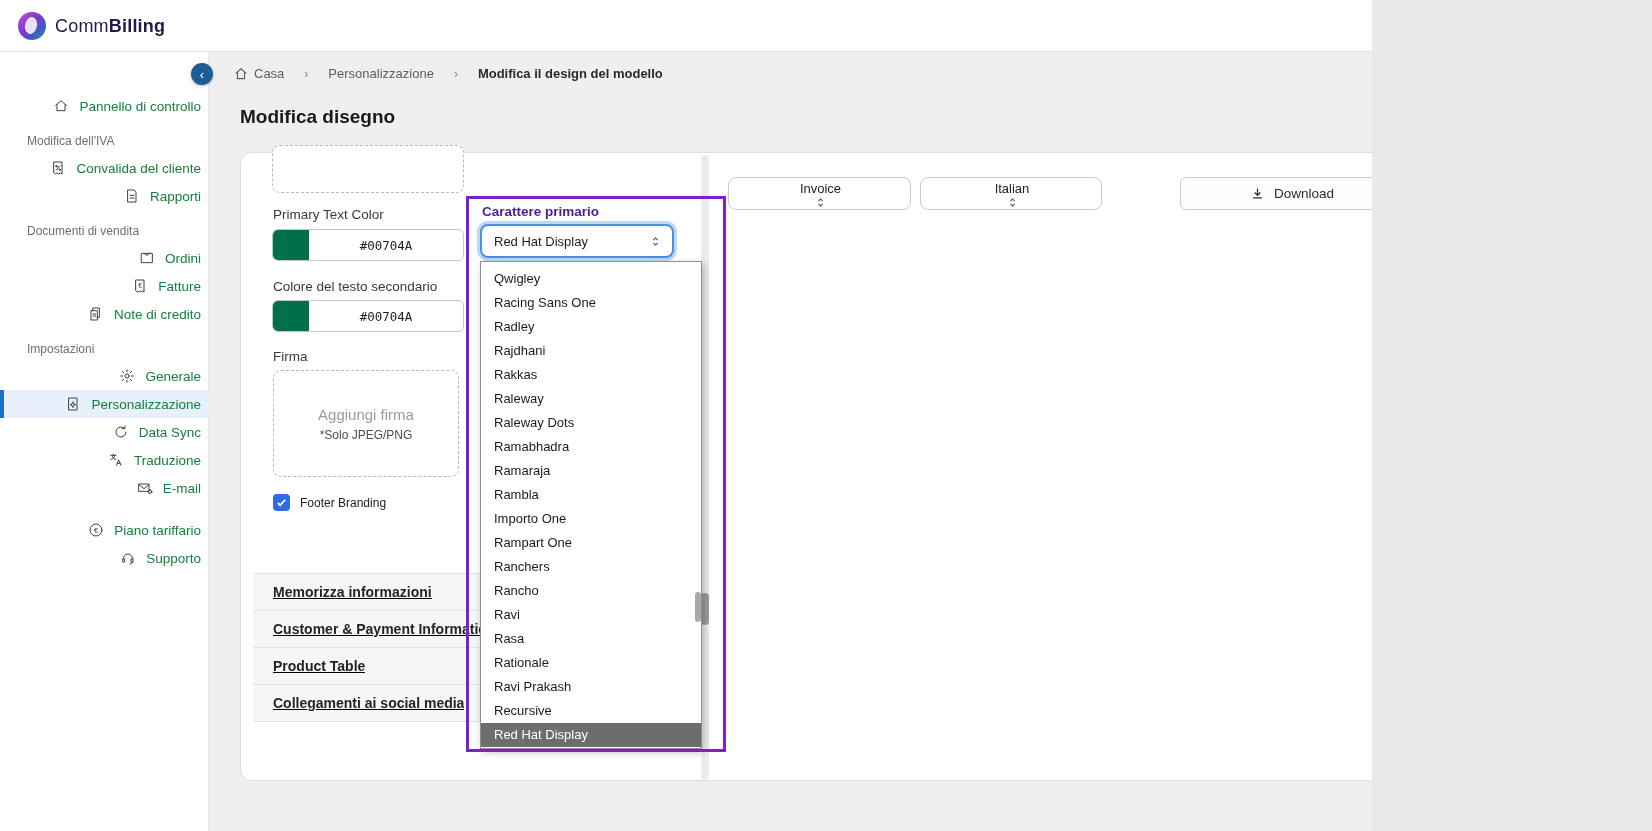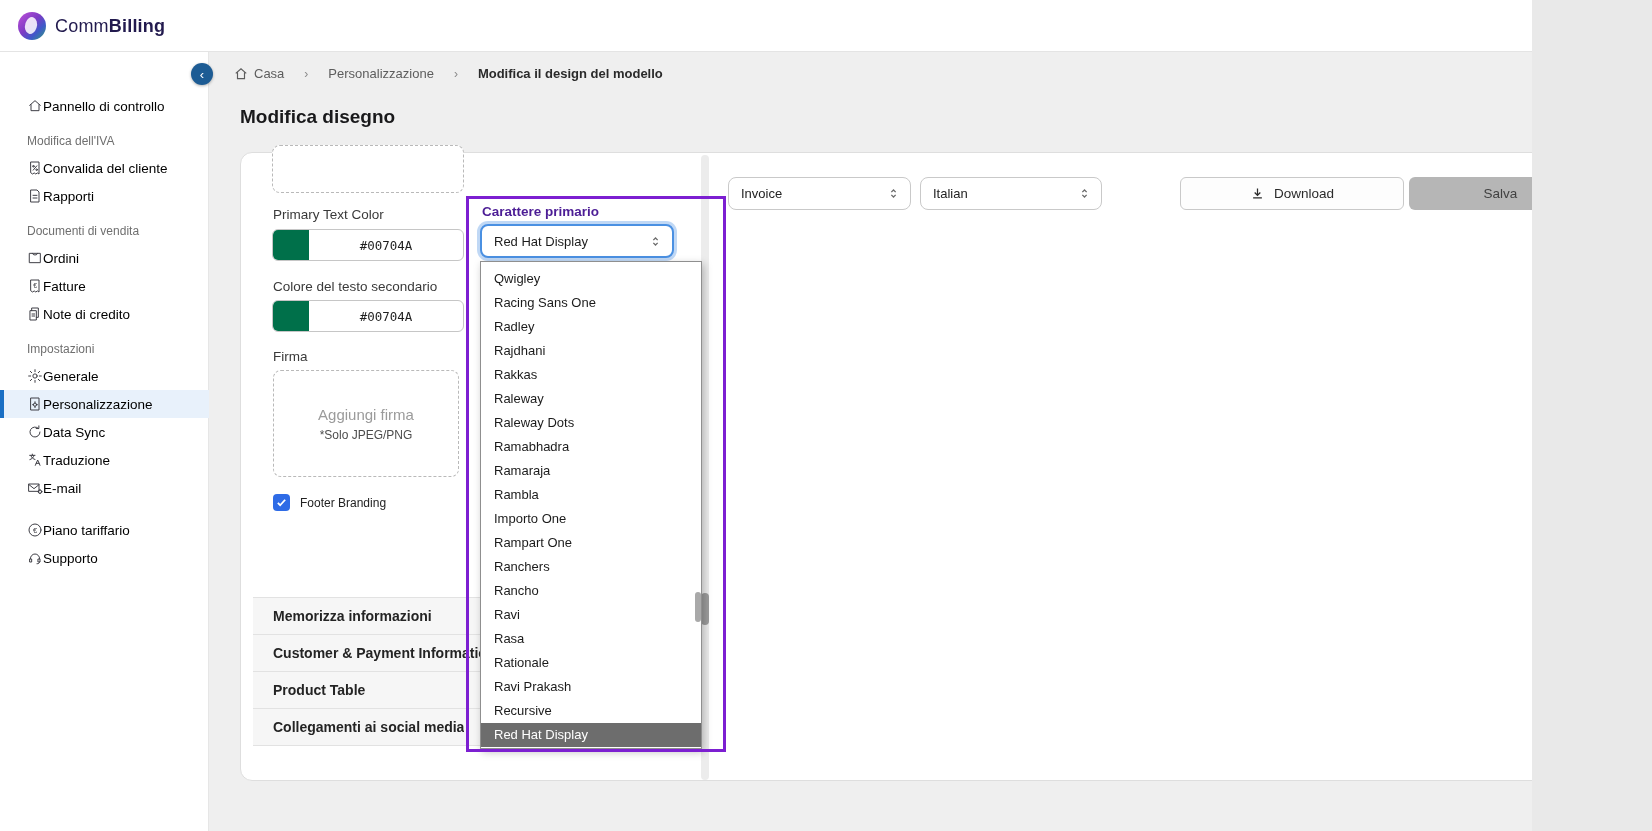--- a/index.html
+++ b/index.html
@@ -1,36 +1,36 @@
 <!DOCTYPE html>
 <html><head>
 <meta charset="utf-8">
 <style>
   * { margin:0; padding:0; box-sizing:border-box; }
   html,body { background:#e9e9e9; }
   body { font-family:"Liberation Sans", sans-serif; }
-  #app { position:relative; width:1532px; height:831px; background:#efefef; overflow:hidden; }
+  #app { position:relative; width:1372px; height:831px; background:#efefef; overflow:hidden; }
 
   
   .topbar { position:absolute; left:0; top:0; width:1652px; height:52px; background:#fff; border-bottom:1px solid #e4e4e4; z-index:6; }
   .brand { position:absolute; left:18px; top:12px; display:flex; align-items:center; gap:9px; }
   .brand-logo { width:28px; height:28px; border-radius:50%; background:linear-gradient(135deg,#b14bd4 10%,#7d3bc4 45%,#3f59c9 70%,#2f9e77 100%); position:relative; }
   .brand-logo::after { content:""; position:absolute; left:7px; top:5px; width:12px; height:17px; border-radius:50% 60% 50% 60%; background:rgba(255,255,255,.85); transform:rotate(18deg); }
   .brand-text { font-size:18px; color:#221a4e; letter-spacing:.2px; }
   .brand-text b { font-weight:800; }
   .topbar-icons { position:absolute; right:16px; top:0; height:52px; display:flex; align-items:center; gap:30px; color:#4b4b4b; }
   .heart { font-size:19px; }
   .kebab { font-size:18px; font-weight:bold; letter-spacing:0; }
 
   
   .sidebar { position:absolute; left:0; top:52px; width:209px; height:779px; background:#fff; border-right:1px solid #e6e6e6; z-index:5; }
   .collapse-btn { position:absolute; left:191px; top:63px; width:22px; height:22px; border-radius:50%; background:#1d5c94; color:#fff; font-size:13px; display:flex; align-items:center; justify-content:center; z-index:7; box-shadow:0 1px 3px rgba(0,0,0,.3); cursor:pointer; }
   .side-list { position:absolute; left:0; top:40px; width:209px; }
   .side-group-label { padding:14px 0 6px 27px; font-size:12px; color:#6f6f6f; }
-  .side-item { position:relative; display:flex; align-items:center; gap:0; padding:6px 8px 6px 27px; font-size:13.5px; color:#000000; cursor:pointer; }
+  .side-item { position:relative; display:flex; align-items:center; gap:10px; padding:6px 8px 6px 27px; font-size:13.5px; color:#15803d; cursor:pointer;justify-content:flex-end; }
   .side-item svg { flex:0 0 auto; }
   .side-item.active { background:#e8f1fb; }
   .side-item.active::before { content:""; position:absolute; left:0; top:0; bottom:0; width:4px; background:#1a6fc4; }
   .side-item .lbl { white-space:nowrap; }
   .gap-block { height:14px; }
 
   
   .breadcrumb { position:absolute; left:234px; top:66px; display:flex; align-items:center; gap:20px; font-size:13px; color:#5d5d5d; z-index:2; }
   .breadcrumb .sep { color:#8a8a8a; font-size:12px; }
   .breadcrumb .current { color:#2a2a2a; font-weight:700; }
@@ -68,21 +68,21 @@
   .font-select .val { font-size:13px; color:#1c1c1c; }
   .font-list { position:absolute; left:480px; top:261px; width:222px; height:488px; background:#fff; border:1px solid #8f8f8f; box-shadow:2px 3px 8px rgba(0,0,0,.25); z-index:5; padding-top:5px; overflow:hidden; }
   .font-item { height:24px; line-height:24px; padding-left:13px; font-size:13px; color:#1b1b1b; cursor:pointer; white-space:nowrap; }
   .font-item.selected { background:#6d6d6d; color:#fff; }
   .font-list-thumb { position:absolute; right:0px; top:330px; width:6px; height:30px; background:#a9a9a9; border-radius:3px; }
 
   
   .annotation { position:absolute; left:466px; top:196px; width:260px; height:556px; border:3px solid #7c1fd1; z-index:10; pointer-events:none; }
 
   
-  .pv-toolbar-select { position:absolute; height:33px; background:#fff; border:1px solid #c9c9c9; border-radius:8px; display:flex; align-items:center; justify-content:space-between; padding:0 10px 0 12px; font-size:13px; color:#222; cursor:pointer; }
+  .pv-toolbar-select { position:absolute; height:33px; background:#fff; border:1px solid #c9c9c9; border-radius:8px; display:flex; align-items:center; justify-content:flex-end; padding:0 10px 0 12px; font-size:13px; color:#222; cursor:pointer;flex-direction:column; }
   .btn-download { position:absolute; height:33px; background:#fdfdfd; border:1px solid #c9c9c9; border-radius:6px; display:flex; align-items:center; justify-content:center; gap:9px; font-size:13.5px; color:#2b2b2b; cursor:pointer; }
   .btn-save { position:absolute; height:33px; background:#b6b6b6; border-radius:6px; display:flex; align-items:center; justify-content:center; font-size:13.5px; color:#414141; cursor:pointer; }
 
   .inv-green { color:#0e7e5b; }
   .logo-block { position:absolute; left:752px; top:240px; width:382px; text-align:center; }
   .logo-line1 { display:flex; align-items:center; justify-content:center; gap:6px; }
   .logo-rest { font-size:46px; font-weight:800; letter-spacing:9px; color:#3d3d43; line-height:1; }
   .logo-line2 { margin-top:14px; display:flex; align-items:center; justify-content:center; gap:14px; }
   .logo-dash { width:34px; height:3px; background:#3d3d43; }
   .logo-eco { font-size:20px; font-weight:800; letter-spacing:3px; color:#95c11f; }
@@ -299,21 +299,21 @@
 
     <div class="check-row" style="left:32px; top:341px;">
       <div class="checkbox">
         <svg width="11" height="11" viewBox="0 0 24 24" fill="none" stroke="#fff" stroke-width="4">
             <path d="M4 13l5 5L20 6"></path>
           </svg>
       </div>
       <div class="check-label">Footer Branding</div>
     </div>
 
-    <div class="accordion" style="top:444px;" id="accordion">
+    <div class="accordion" style="top:420px;text-decoration:underline;" id="accordion">
         <div class="acc-bar">
           <span class="t">Memorizza informazioni</span>
           <span class="chev">⌄</span>
         </div>
         <div class="acc-bar">
           <span class="t">Customer &amp; Payment Information</span>
           <span class="chev">⌄</span>
         </div>
         <div class="acc-bar">
           <span class="t">Product Table</span>

